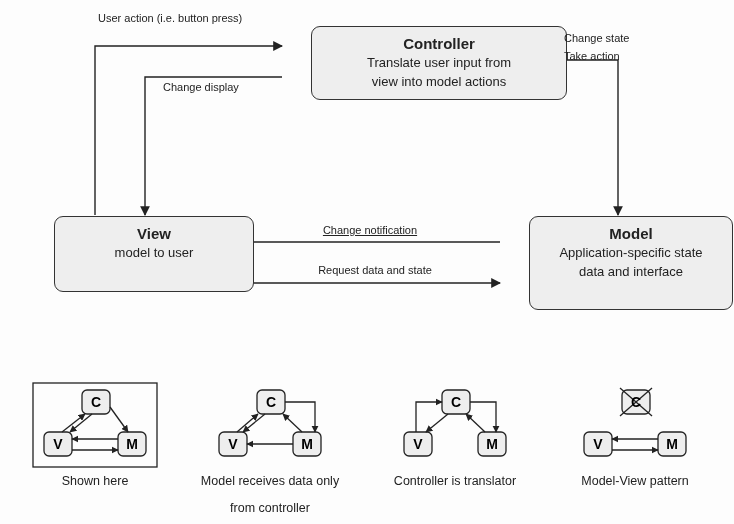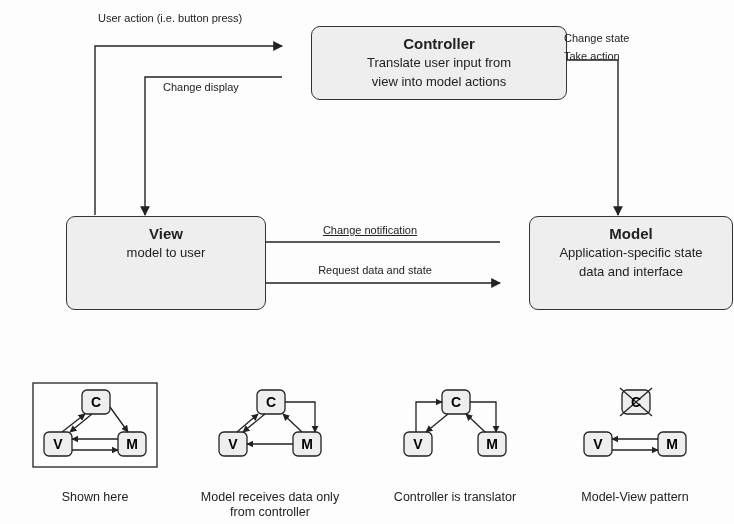--- a/index.html
+++ b/index.html
@@ -78,21 +78,21 @@
     fill: none;
   }
   .mini .smbox {
     fill: #eee;
     stroke: #222;
     stroke-width: 1.3;
   }
   .mini-caption {
     font-size: 12.5px;
     line-height: 1.2;
-    margin-top: 20px;
+    margin-top: 4px;
   }
 </style>
 </head>
 <body>
 <div class="canvas">
 
 <svg class="arrows">
   <defs>
     <marker id="ah" viewBox="0 0 10 10" refX="9" refY="5" markerWidth="7" markerHeight="7" orient="auto-start-reverse">
       <path d="M0,0 L10,5 L0,10 z" fill="#222"></path>
@@ -112,21 +112,21 @@
 
   <path class="line" d="M235,283 L500,283" marker-end="url(#ah)"></path>
 </svg>
 
 <div class="box" style="left:283px; top:26px; width:256px; height:74px;">
   <div class="title">Controller</div>
   <div class="sub">Translate user input from</div>
   <div class="sub2">view into model actions</div>
 </div>
 
-<div class="box" style="left:38px; top:216px; width:200px; height:94px;">
+<div class="box" style="left:26px; top:216px; width:200px; height:76px;">
   <div class="title">View</div>
   <div class="sub2">model to user</div>
 </div>
 
 <div class="box" style="left:501px; top:216px; width:204px; height:94px;">
   <div class="title">Model</div>
   <div class="sub">Application-specific state</div>
   <div class="sub2">data and interface</div>
 </div>
 
@@ -165,21 +165,21 @@
       <text x="66" y="27" text-anchor="middle" font-size="14" font-weight="700">C</text>
       <text x="28" y="69" text-anchor="middle" font-size="14" font-weight="700">V</text>
       <text x="102" y="69" text-anchor="middle" font-size="14" font-weight="700">M</text>
       <path class="sm" d="M32,52 L53,34" marker-end="url(#ah-sm)"></path>
       <path class="sm" d="M60,34 L38,52" marker-end="url(#ah-sm)"></path>
       <path class="sm" d="M80,22 L110,22 L110,52" marker-end="url(#ah-sm)"></path>
       <path class="sm" d="M97,52 L78,34" marker-end="url(#ah-sm)"></path>
       <path class="sm" d="M88,64 L42,64" marker-end="url(#ah-sm)"></path>
     </svg>
     <div class="mini-caption">Model receives data only</div>
-    <div class="mini-caption" style="margin-top:0;">from controller</div>
+    <div class="mini-caption" style="margin-top:12px;">from controller</div>
   </div>
 
   <div class="mini" style="left:360px; top:0px;">
     <svg width="130" height="90">
       <rect x="52" y="10" width="28" height="24" rx="5" class="smbox"></rect>
       <rect x="14" y="52" width="28" height="24" rx="5" class="smbox"></rect>
       <rect x="88" y="52" width="28" height="24" rx="5" class="smbox"></rect>
       <text x="66" y="27" text-anchor="middle" font-size="14" font-weight="700">C</text>
       <text x="28" y="69" text-anchor="middle" font-size="14" font-weight="700">V</text>
       <text x="102" y="69" text-anchor="middle" font-size="14" font-weight="700">M</text>

